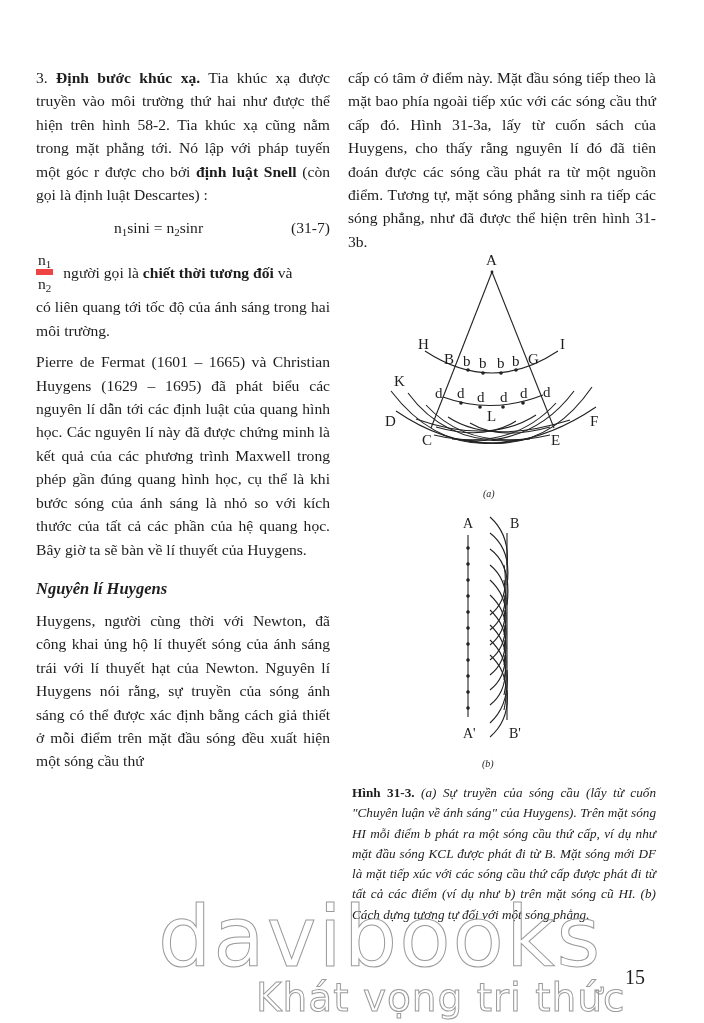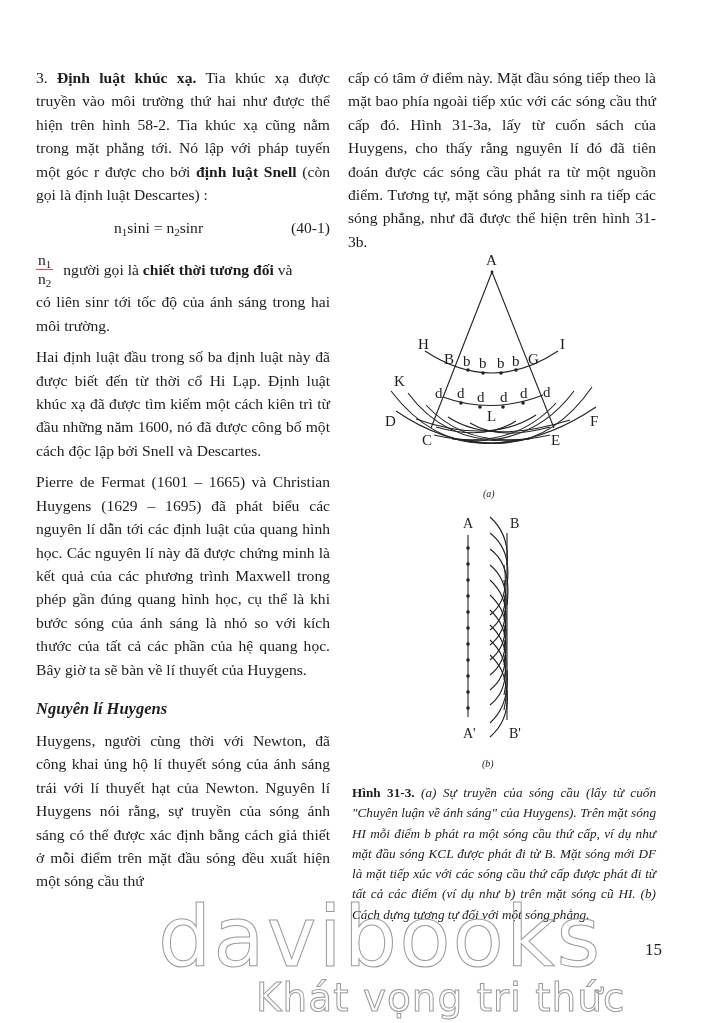--- a/index.html
+++ b/index.html
@@ -9,56 +9,55 @@
   }
   .col { position: absolute; top: 66px; }
   .col-left { left: 36px; width: 294px; }
   .col-right { left: 348px; width: 308px; }
   p { margin: 0 0 8px 0; font-size: 15.6px; line-height: 23.4px; text-align: justify; }
   b { font-weight: bold; }
   .formula { display: flex; justify-content: space-between; align-items: flex-start; padding-left: 78px; margin: 10px 0 12px 0; font-size: 15.6px; line-height: 23px; }
   sub { font-size: 11px; vertical-align: -3px; line-height: 0; }
   .frac-line { display: flex; align-items: center; gap: 6px; margin-bottom: 2px; }
   .frac { display: inline-flex; flex-direction: column; align-items: center; font-size: 15.6px; line-height: 18px; margin-right: 4px; }
-  .frac .num { border-bottom: 1px solid #ef4444; padding: 0 2px; }
+  .frac .num { border-bottom: 6px solid #ef4444; padding: 0 2px; }
   .frac-text { font-size: 15.6px; line-height: 23.4px; flex: 1; text-align: justify; }
   h3 { margin: 18px 0 10px 0; font-size: 16.5px; font-weight: bold; font-style: italic; }
   .figure-a { position: absolute; left: 360px; top: 245px; width: 260px; height: 260px; }
   .figure-b { position: absolute; left: 420px; top: 505px; width: 150px; height: 270px; }
   .caption { position: absolute; left: 352px; top: 783px; width: 304px; font-size: 13.2px; line-height: 20.3px; text-align: justify; }
   .caption .cap-title { font-weight: bold; font-style: normal; }
   .caption .cap-body { font-style: italic; }
-  .page-num { position: absolute; left: 625px; top: 940px; font-size: 17px; margin-left: 20px; }
+  .page-num { position: absolute; left: 625px; top: 966px; font-size: 20px; }
   .wm { position: absolute; pointer-events: none; font-family: "DejaVu Sans", sans-serif; color: transparent; -webkit-text-stroke: 1px #9a9a9a; }
   .wm-main { left: 158px; top: 895px; font-size: 84px; letter-spacing: 2px; line-height: 1; }
   .wm-sub { left: 256px; top: 978px; font-size: 39px; letter-spacing: 1px; line-height: 1; }
   svg text { font-family: "Liberation Serif", "DejaVu Serif", serif; fill: #1d1d1d; }
 </style>
 </head>
 <body>
 
 <div class="col col-left">
-  <p><span>3. </span><b>Định luật khúc xạ.</b><span> Tia khúc xạ được truyền vào môi trường thứ hai như được thể hiện trên hình 58-2. Tia khúc xạ cũng nằm trong mặt phẳng tới. Nó lập với pháp tuyến một góc r được cho bởi </span><b>định luật Snell</b><span> (còn gọi là định luật Descartes) :</span></p>
+  <p><span>3. </span><b>Định bước khúc xạ.</b><span> Tia khúc xạ được truyền vào môi trường thứ hai như được thể hiện trên hình 58-2. Tia khúc xạ cũng nằm trong mặt phẳng tới. Nó lập với pháp tuyến một góc r được cho bởi </span><b>định luật Snell</b><span> (còn gọi là định luật Descartes) :</span></p>
 
   <div class="formula">
     <span><span>n</span><sub>1</sub><span>sini = n</span><sub>2</sub><span>sinr</span></span>
-    <span>(40-1)</span>
+    <span>(31-7)</span>
   </div>
 
 
   <div class="frac-line">
     <span class="frac">
       <span class="num"><span>n</span><sub>1</sub></span>
       <span class="den"><span>n</span><sub>2</sub></span>
     </span>
     <span class="frac-text"><span> người gọi là </span><b>chiết thời tương đối</b><span> và</span></span>
   </div>
 
-  <p>có liên sinr tới tốc độ của ánh sáng trong hai môi trường.</p>
-  <p>Hai định luật đầu trong số ba định luật này đã được biết đến từ thời cổ Hi Lạp. Định luật khúc xạ đã được tìm kiếm một cách kiên trì từ đầu những năm 1600, nó đã được công bố một cách độc lập bởi Snell và Descartes.</p>
+  <p>có liên quang tới tốc độ của ánh sáng trong hai môi trường.</p>
   <p>Pierre de Fermat (1601 – 1665) và Christian Huygens (1629 – 1695) đã phát biểu các nguyên lí dẫn tới các định luật của quang hình học. Các nguyên lí này đã được chứng minh là kết quả của các phương trình Maxwell trong phép gần đúng quang hình học, cụ thể là khi bước sóng của ánh sáng là nhỏ so với kích thước của tất cả các phần của hệ quang học. Bây giờ ta sẽ bàn về lí thuyết của Huygens.</p>
   <h3>Nguyên lí Huygens</h3>
   <p>Huygens, người cùng thời với Newton, đã công khai ủng hộ lí thuyết sóng của ánh sáng trái với lí thuyết hạt của Newton. Nguyên lí Huygens nói rằng, sự truyền của sóng ánh sáng có thể được xác định bằng cách giả thiết ở mỗi điểm trên mặt đầu sóng đều xuất hiện một sóng cầu thứ</p>
 </div>
 
 <div class="col col-right">
   <p>cấp có tâm ở điểm này. Mặt đầu sóng tiếp theo là mặt bao phía ngoài tiếp xúc với các sóng cầu thứ cấp đó. Hình 31-3a, lấy từ cuốn sách của Huygens, cho thấy rằng nguyên lí đó đã tiên đoán được các sóng cầu phát ra từ một nguồn điểm. Tương tự, mặt sóng phẳng sinh ra tiếp các sóng phẳng, như đã được thể hiện trên hình 31-3b.</p>
 </div>
 
 <svg class="figure-a" viewBox="0 0 260 260" width="260" height="260">

